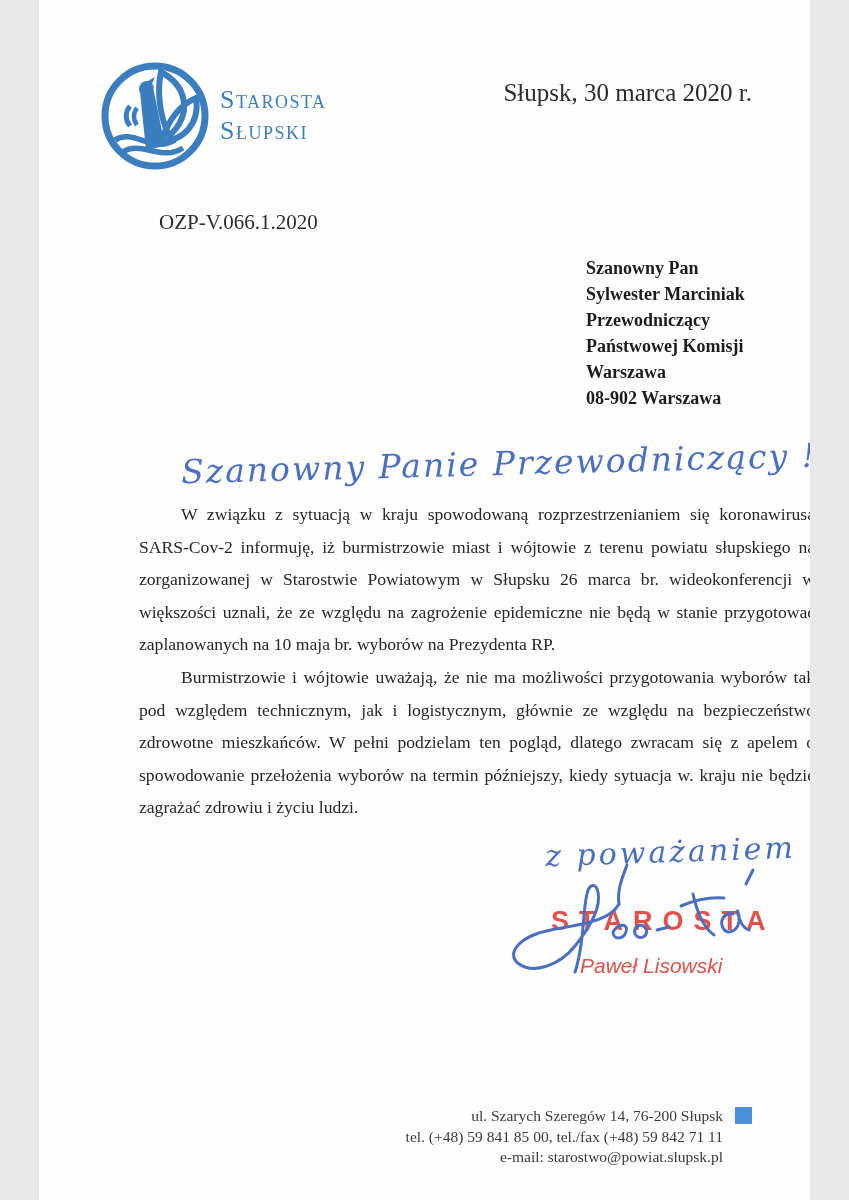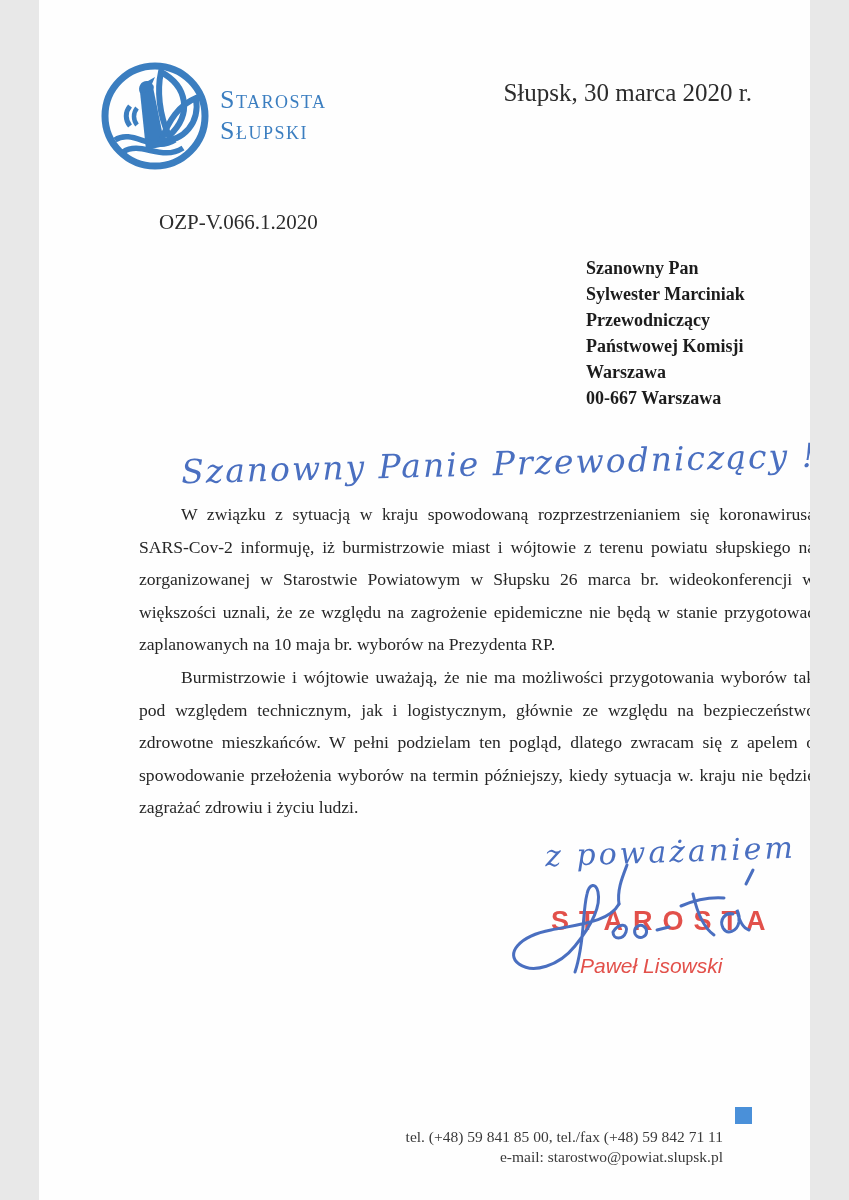--- a/index.html
+++ b/index.html
@@ -119,21 +119,21 @@
 
   <div class="date-line">Słupsk, 30 marca 2020 r.</div>
 
   <div class="reference">OZP-V.066.1.2020</div>
 
   <div class="recipient">
     <div>Szanowny Pan</div>
     <div>Sylwester Marciniak</div>
     <div>Przewodniczący</div>
     <div>Państwowej Komisji Warszawa</div>
-    <div>00-667 Warszawa</div>
+    <div>08-902 Warszawa</div>
   </div>
 
   <div class="salutation handwriting">Szanowny Panie Przewodniczący !</div>
 
   <div class="body-text">
     <p>W związku z sytuacją w kraju spowodowaną rozprzestrzenianiem się koronawirusa SARS-Cov-2 informuję, iż burmistrzowie miast i wójtowie z terenu powiatu słupskiego na zorganizowanej w Starostwie Powiatowym w Słupsku 26 marca br. wideokonferencji w większości uznali, że ze względu na zagrożenie epidemiczne nie będą w stanie przygotować zaplanowanych na 10 maja br. wyborów na Prezydenta RP.</p>
     <p>Burmistrzowie i wójtowie uważają, że nie ma możliwości przygotowania wyborów tak pod względem technicznym, jak i logistycznym, głównie ze względu na bezpieczeństwo zdrowotne mieszkańców. W pełni podzielam ten pogląd, dlatego zwracam się z apelem o spowodowanie przełożenia wyborów na termin późniejszy, kiedy sytuacja w. kraju nie będzie zagrażać zdrowiu i życiu ludzi.</p>
   </div>
 
   <div class="valediction handwriting">z poważaniem</div>
@@ -150,19 +150,19 @@
       <path d="M160 68 L172 65"></path>
       <path d="M196 32 C200 50 207 66 217 73"></path>
       <path d="M184 44 C198 38 214 35 227 36"></path>
       <path d="M236 52 C228 50 222 58 226 66 C230 73 240 70 242 60 C243 54 241 50 240 48 C242 58 246 66 252 68"></path>
       <path d="M249 22 L256 8"></path>
     </svg>
   </div>
 
   <div class="footer">
     <div class="footer-line">
-      <span class="accent-square"></span>
+      <span>ul. Szarych Szeregów 14, 76-200 Słupsk</span><span class="accent-square"></span>
     </div>
     <div class="footer-line email-indent">tel. (+48) 59 841 85 00, tel./fax (+48) 59 842 71 11</div>
     <div class="footer-line email-indent">e-mail: starostwo@powiat.slupsk.pl</div>
   </div>
 
 </div>
 
 </body></html>

